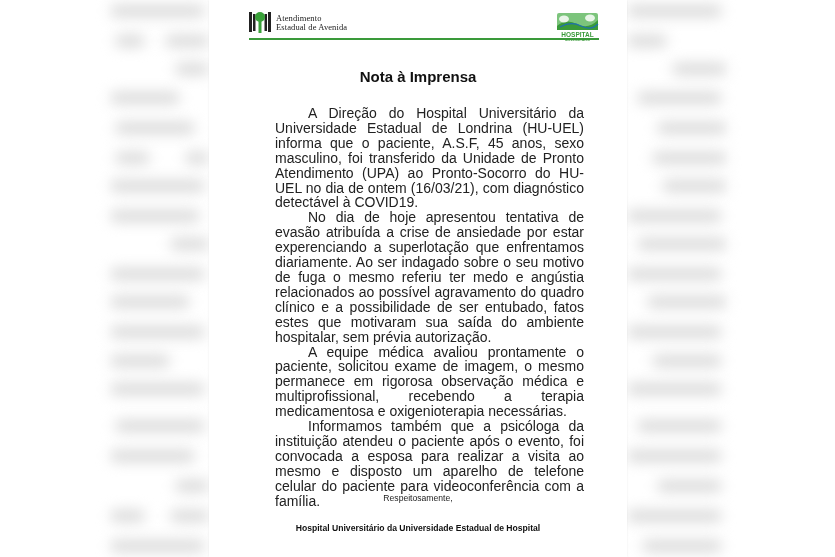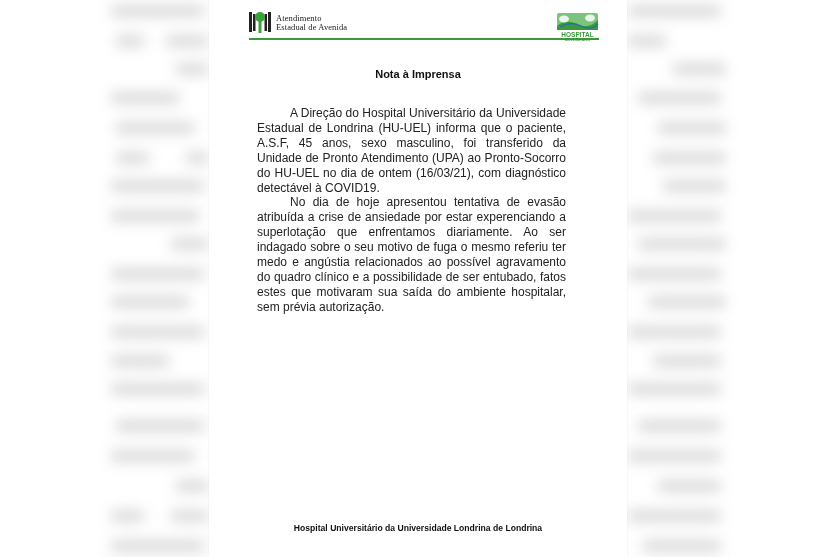--- a/index.html
+++ b/index.html
@@ -41,25 +41,25 @@
       position: absolute; left: 27px; top: 6px;
       font-family: "Liberation Serif", serif; font-size: 8.5px; line-height: 8.5px;
       color: #222; letter-spacing: 0.1px;
     }
     .hu-logo { position: absolute; right: 0; top: 4px; width: 43px; height: 30px; }
     .header-rule {
       position: absolute; left: 40px; top: 38px; width: 350px; height: 2px; background: #3a9a3a;
     }
     .title {
       position: absolute; left: 0; width: 418px; top: 68px; text-align: center;
-      font-weight: bold; font-size: 11px; color: #111;
+      font-weight: bold; font-size: 15px; color: #111;
     }
     .body {
-      position: absolute; left: 48px; top: 106px; width: 309px;
-      font-size: 12px; line-height: 14.9px; color: #222;
+      position: absolute; left: 66px; top: 106px; width: 309px;
+      font-size: 14px; line-height: 14.9px; color: #222;
     }
     .para { text-align: justify; text-indent: 33px; margin: 0; }
     .closing {
       position: absolute; left: 0; width: 418px; top: 493px; text-align: center;
       font-size: 8.6px; color: #222;
     }
     .signature {
       position: absolute; left: 0; width: 418px; top: 523px; text-align: center;
       font-size: 8.6px; font-weight: bold; color: #111;
     }
@@ -141,16 +141,19 @@
       <text x="21.5" y="29" text-anchor="middle" font-family="Liberation Sans, sans-serif" font-size="3.2" font-weight="bold" fill="#3a9a3a">UNIVERSITÁRIO</text>
     </svg>
   </div>
   <div class="header-rule"></div>
 
   <div class="title">Nota à Imprensa</div>
 
   <div class="body">
     <p class="para">A Direção do Hospital Universitário da Universidade Estadual de Londrina (HU-UEL) informa que o paciente, A.S.F, 45 anos, sexo masculino, foi transferido da Unidade de Pronto Atendimento (UPA) ao Pronto-Socorro do HU-UEL no dia de ontem (16/03/21), com diagnóstico detectável à COVID19.</p>
     <p class="para">No dia de hoje apresentou tentativa de evasão atribuída a crise de ansiedade por estar experenciando a superlotação que enfrentamos diariamente. Ao ser indagado sobre o seu motivo de fuga o mesmo referiu ter medo e angústia relacionados ao possível agravamento do quadro clínico e a possibilidade de ser entubado, fatos estes que motivaram sua saída do ambiente hospitalar, sem prévia autorização.</p>
+    <p class="para">A equipe médica avaliou prontamente o paciente, solicitou exame de imagem, o mesmo permanece em rigorosa observação médica e multiprofissional, recebendo a terapia medicamentosa e oxigenioterapia necessárias.</p>
+    <p class="para">Informamos também que a psicóloga da instituição atendeu o paciente após o evento, foi convocada a esposa para realizar a visita ao mesmo e disposto um aparelho de telefone celular do paciente para videoconferência com a família.</p>
   </div>
 
-  <div class="signature">Hospital Universitário da Universidade Londrina de Londrina</div>
+  <div class="closing">Respeitosamente,</div>
+  <div class="signature">Hospital Universitário da Universidade Estadual de Hospital</div>
 </div>
 
 </body></html>

